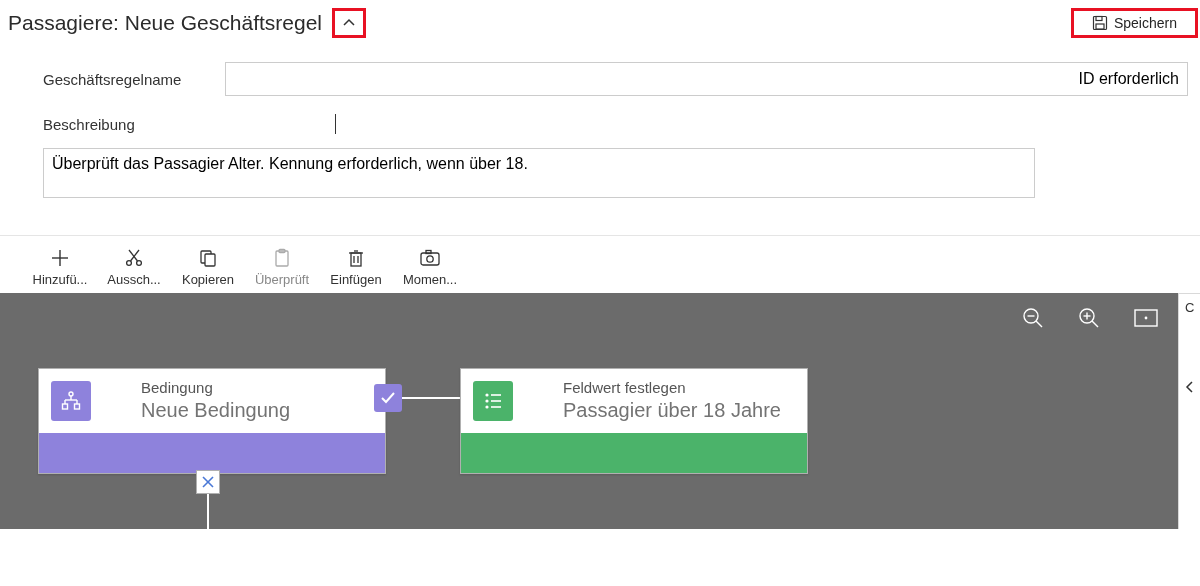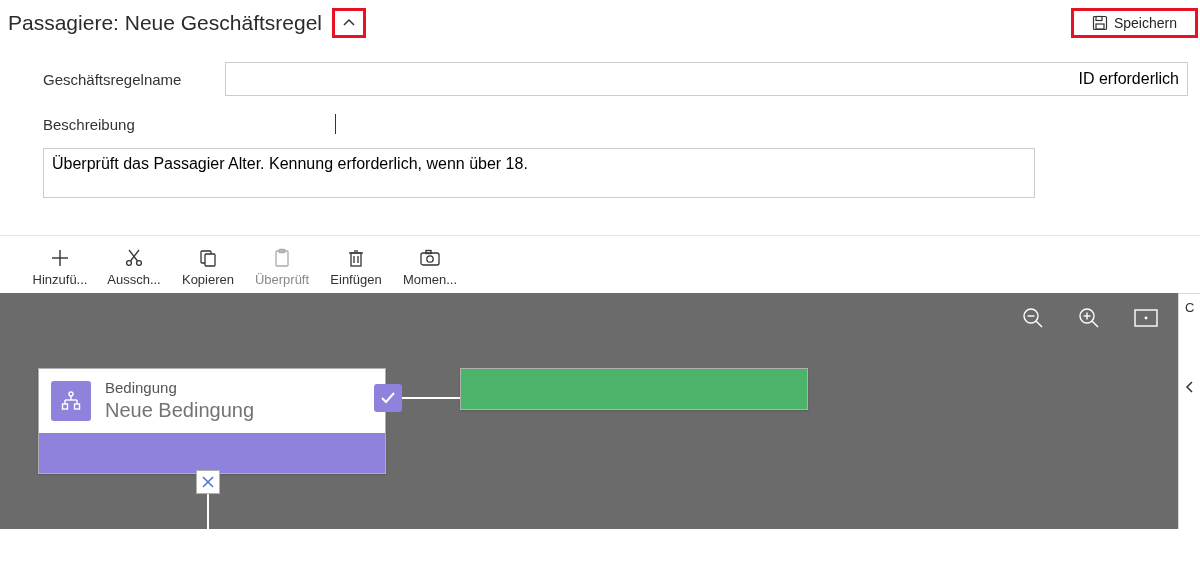--- a/index.html
+++ b/index.html
@@ -164,20 +164,21 @@
     width: 348px;
     background: #fff;
     border: 1px solid #b0b0b0;
     box-shadow: 0 1px 2px rgba(0,0,0,0.15);
   }
   .node-head {
     display: flex;
     align-items: center;
     padding: 10px 12px;
     min-height: 60px;
+    gap: 36px;
   }
   .node-icon {
     width: 40px;
     height: 40px;
     border-radius: 3px;
     display: flex;
     align-items: center;
     justify-content: center;
     flex-shrink: 0;
     margin-right: 14px;
@@ -373,20 +374,36 @@
       <div class="node-bar purple"></div>
     </div>
 
     <div class="check-badge">
       <svg width="18" height="18" viewBox="0 0 18 18">
           <polyline points="3,9 7,13 15,4" fill="none" stroke="#fff" stroke-width="2"></polyline>
         </svg>
     </div>
 
     <div class="node" style="left:460px; top:75px;">
+      <div class="node-head">
+        <div class="node-icon green">
+          <svg width="22" height="22" viewBox="0 0 22 22">
+              <circle cx="5" cy="5" r="1.6" fill="#fff"></circle>
+              <line x1="9" y1="5" x2="19" y2="5" stroke="#fff" stroke-width="1.6"></line>
+              <circle cx="5" cy="11" r="1.6" fill="#fff"></circle>
+              <line x1="9" y1="11" x2="19" y2="11" stroke="#fff" stroke-width="1.6"></line>
+              <circle cx="5" cy="17" r="1.6" fill="#fff"></circle>
+              <line x1="9" y1="17" x2="19" y2="17" stroke="#fff" stroke-width="1.6"></line>
+            </svg>
+        </div>
+        <div>
+          <div class="node-title">Feldwert festlegen</div>
+          <div class="node-subtitle">Passagier über 18 Jahre</div>
+        </div>
+      </div>
       <div class="node-bar green"></div>
     </div>
 
     <div class="x-port">
       <svg width="14" height="14" viewBox="0 0 14 14">
           <line x1="2" y1="2" x2="12" y2="12" stroke="#4a78d6" stroke-width="1.6"></line>
           <line x1="12" y1="2" x2="2" y2="12" stroke="#4a78d6" stroke-width="1.6"></line>
         </svg>
     </div>
     <div class="x-port-line"></div>

